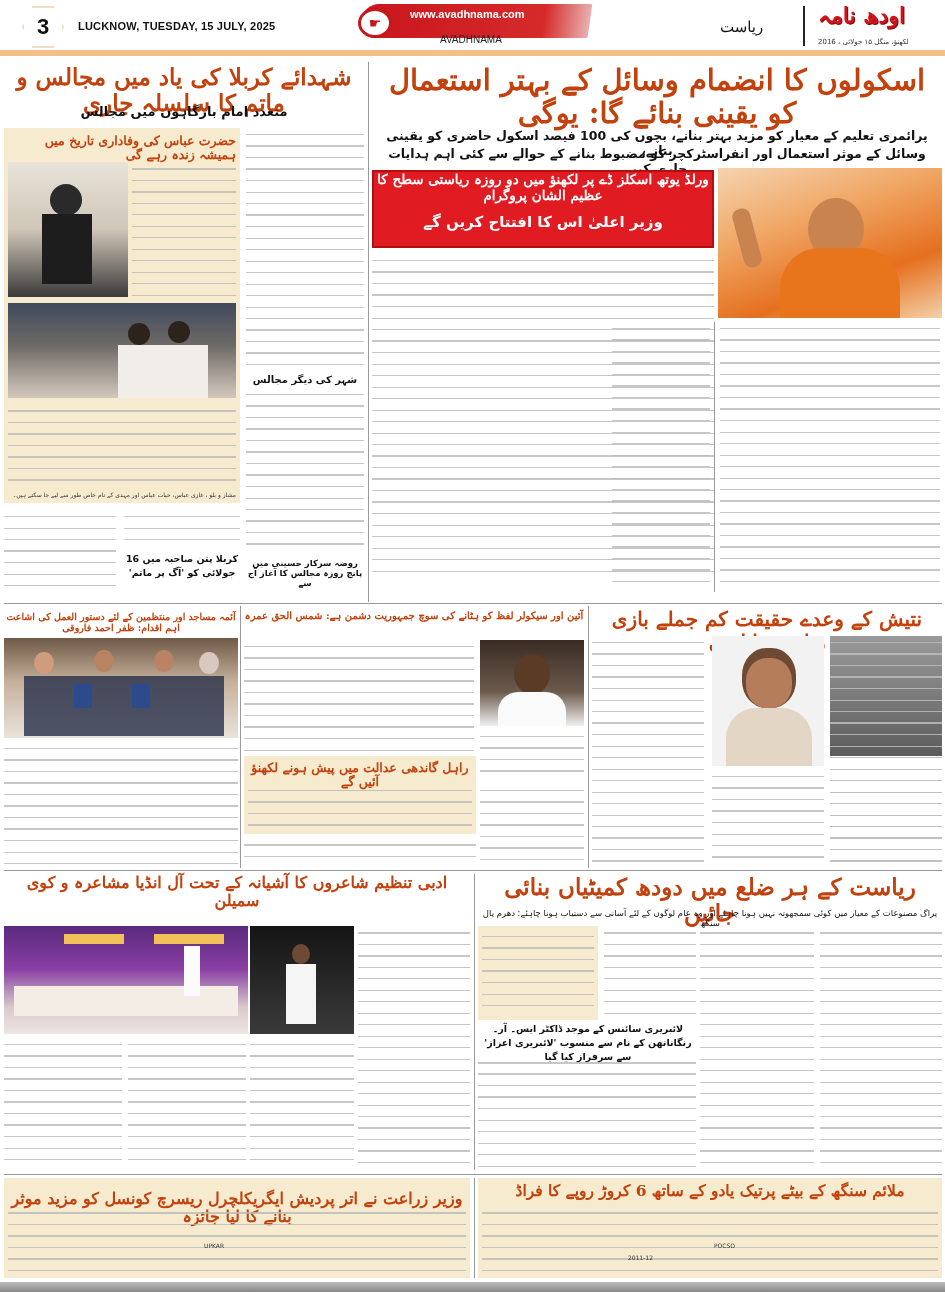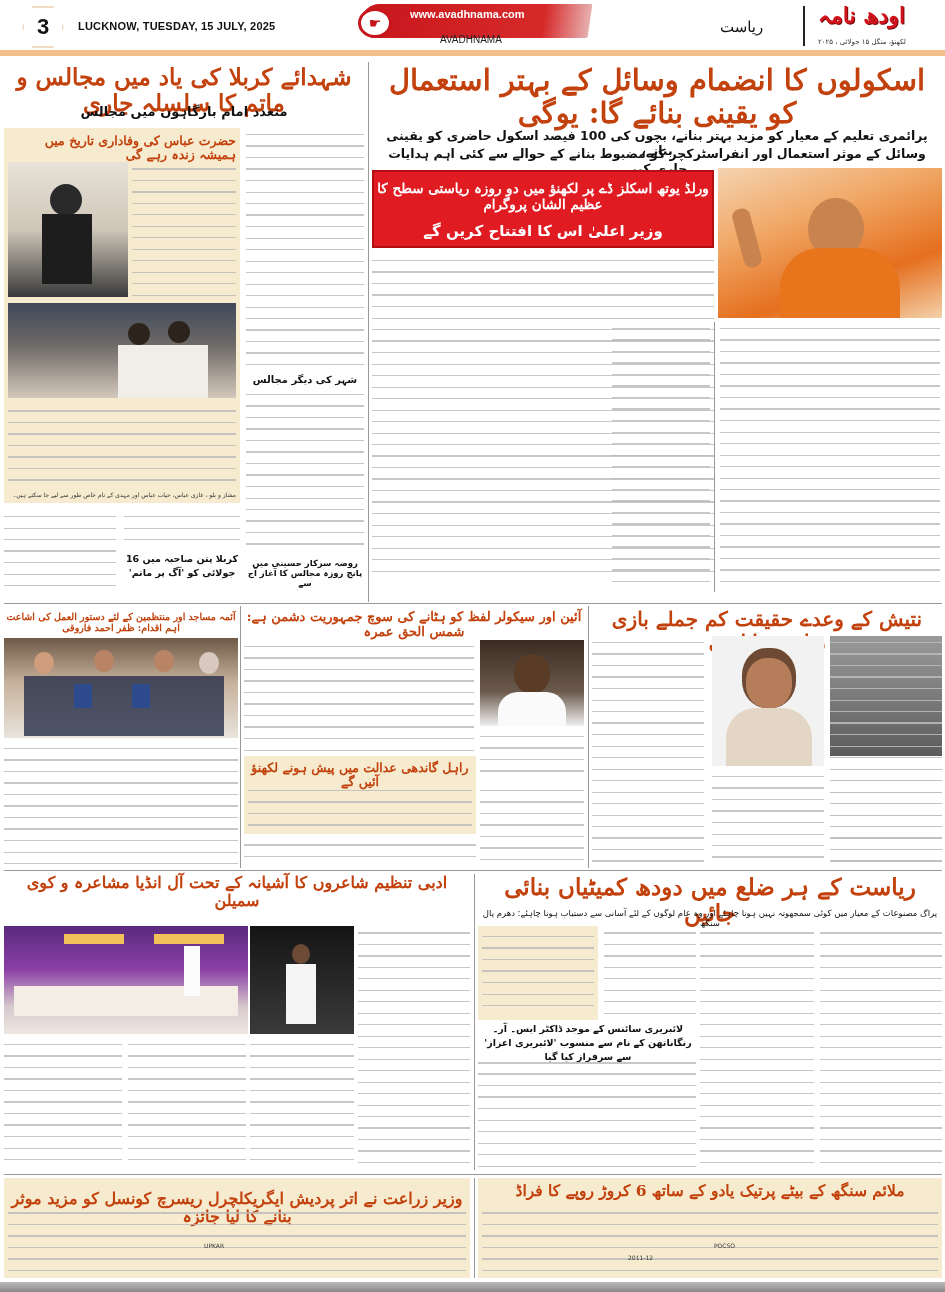--- a/index.html
+++ b/index.html
@@ -36,21 +36,21 @@
 <header class="masthead">
   <div class="page-num">3</div>
   <div class="date-line">LUCKNOW, TUESDAY, 15  JULY, 2025</div>
   <div class="banner"></div>
   <div class="banner-icon">☛</div>
   <div class="banner-url">www.avadhnama.com</div>
   <div class="banner-name">AVADHNAMA</div>
   <div class="section-name">ریاست</div>
   <div class="masthead-divider"></div>
   <div class="logo">اودھ نامہ</div>
-  <div class="logo-date">لکھنؤ، منگل ۱۵ جولائی ، ۲۰۲۵</div>
+  <div class="logo-date">لکھنؤ، منگل ۱۵ جولائی ، 2016</div>
 </header>
 
 <section>
   <h1 class="headline col" style="left:372px; top:64px; width:570px; font-size:29px;">اسکولوں کا انضمام وسائل کے بہتر استعمال کو یقینی بنائے گا: یوگی</h1>
   <div class="sub-head col" style="left:372px; top:128px; width:570px; font-size:12.5px;">پرائمری تعلیم کے معیار کو مزید بہتر بنانے، بچوں کی 100 فیصد اسکول حاضری کو یقینی بنانے،</div>
   <div class="sub-head col" style="left:372px; top:146px; width:570px; font-size:12.5px;">وسائل کے موثر استعمال اور انفراسٹرکچر کو مضبوط بنانے کے حوالے سے کئی اہم ہدایات جاری کیں</div>
 
   <div class="photo" style="left:718px; top:168px; width:224px; height:150px; background: linear-gradient(160deg,#f5d3b0 0%,#f0a765 35%,#e56f1e 70%,#f3d1a9 100%);">
     <div style="position:absolute; left:90px; top:30px; width:56px; height:62px; border-radius:50%; background:#c9834f;"></div>
     <div style="position:absolute; left:62px; top:80px; width:120px; height:80px; border-radius:40px 40px 0 0; background:#e8741b;"></div>
@@ -58,21 +58,21 @@
   </div>
 
   <div class="textfill" style="left:720px; top:322px; width:220px; height:270px;"></div>
   <div class="body-text col" style="left:720px; top:322px; width:220px; height:20px; color:transparent;">لکھنؤ، 14 جولائی (یو این آئی) اترپردیش کے وزیر اعلیٰ یوگی آدتیہ ناتھ نے کہا کہ اسکولوں کا انضمام...</div>
   <div class="rule-v" style="left:714px; top:322px; height:270px;"></div>
   <div class="textfill" style="left:612px; top:322px; width:98px; height:270px;"></div>
 </section>
 
 <section>
   <div class="redbox" style="left:372px; top:170px; width:342px; height:78px; border:2px solid #b40e13;">
-    <div class="headline" style="color:#fff; font-size:13.5px; padding-top:9px;">ورلڈ یوتھ اسکلز ڈے پر لکھنؤ میں دو روزہ ریاستی سطح کا عظیم الشان پروگرام</div>
+    <div class="headline" style="color:#fff; font-size:13.5px; padding-top:0;">ورلڈ یوتھ اسکلز ڈے پر لکھنؤ میں دو روزہ ریاستی سطح کا عظیم الشان پروگرام</div>
     <div class="sub-head" style="color:#fff; font-size:15px; padding-top:10px;">وزیر اعلیٰ اس کا افتتاح کریں گے</div>
   </div>
   <div class="textfill" style="left:372px; top:254px; width:342px; height:328px;"></div>
   <div class="body-text col" style="left:372px; top:254px; width:342px; height:12px; color:transparent;">لکھنؤ، 14 جولائی ۔ ورلڈ یوتھ اسکلز ڈے 2025 کے موقع پر اترپردیش حکومت 15 اور 16 جولائی کو لکھنؤ میں...</div>
 </section>
 
 <div class="rule-v" style="left:368px; top:62px; height:540px;"></div>
 
 <section>
   <h2 class="headline col" style="left:4px; top:64px; width:360px; font-size:23px;">شہدائے کربلا کی یاد میں مجالس و ماتم کا سلسلہ جاری</h2>
@@ -117,21 +117,21 @@
   </div>
   <div class="textfill" style="left:830px; top:636px; width:112px; height:230px; opacity:.9;"></div>
   <div class="body-text col" style="left:830px; top:636px; width:112px; height:12px; color:transparent;">لکھنؤ، 14 جولائی (یو این آئی) بہوجن سماج پارٹی (بی ایس پی) کی سربراہ مایاوتی نے...</div>
   <div class="textfill" style="left:712px; top:770px; width:112px; height:96px;"></div>
   <div class="textfill" style="left:592px; top:636px; width:112px; height:230px;"></div>
 </section>
 
 <div class="rule-v" style="left:588px; top:606px; height:262px;"></div>
 
 <section>
-  <h2 class="headline col" style="left:244px; top:610px; width:340px; font-size:13px;">آئین اور سیکولر لفظ کو ہٹانے کی سوچ جمہوریت دشمن ہے: شمس الحق عمرہ</h2>
+  <h2 class="headline col" style="left:244px; top:610px; width:340px; font-size:10px;">آئین اور سیکولر لفظ کو ہٹانے کی سوچ جمہوریت دشمن ہے: شمس الحق عمرہ</h2>
   <div class="photo" style="left:480px; top:640px; width:104px; height:86px; background:linear-gradient(180deg,#3a2b22 0%,#6b5a4c 60%,#f0f0f0 100%);">
     <div style="position:absolute; left:34px; top:14px; width:36px; height:40px; border-radius:50%; background:#5a3b26;"></div>
     <div style="position:absolute; left:18px; top:52px; width:68px; height:40px; border-radius:20px 20px 0 0; background:#fafafa;"></div>
   </div>
   <div class="textfill" style="left:480px; top:730px; width:104px; height:50px;"></div>
   <div class="textfill" style="left:244px; top:640px; width:230px; height:112px;"></div>
   <div class="body-text col" style="left:244px; top:640px; width:230px; height:12px; color:transparent;">لکھنؤ، 14 جولائی (پی آئی) سماجی کارکن شمس الحق عمرہ نے...</div>
 
   <div class="col shade" style="left:244px; top:756px; width:232px; height:78px;">
     <div class="headline" style="font-size:12.5px; padding-top:5px;">راہل گاندھی عدالت میں پیش ہونے لکھنؤ آئیں گے</div>

